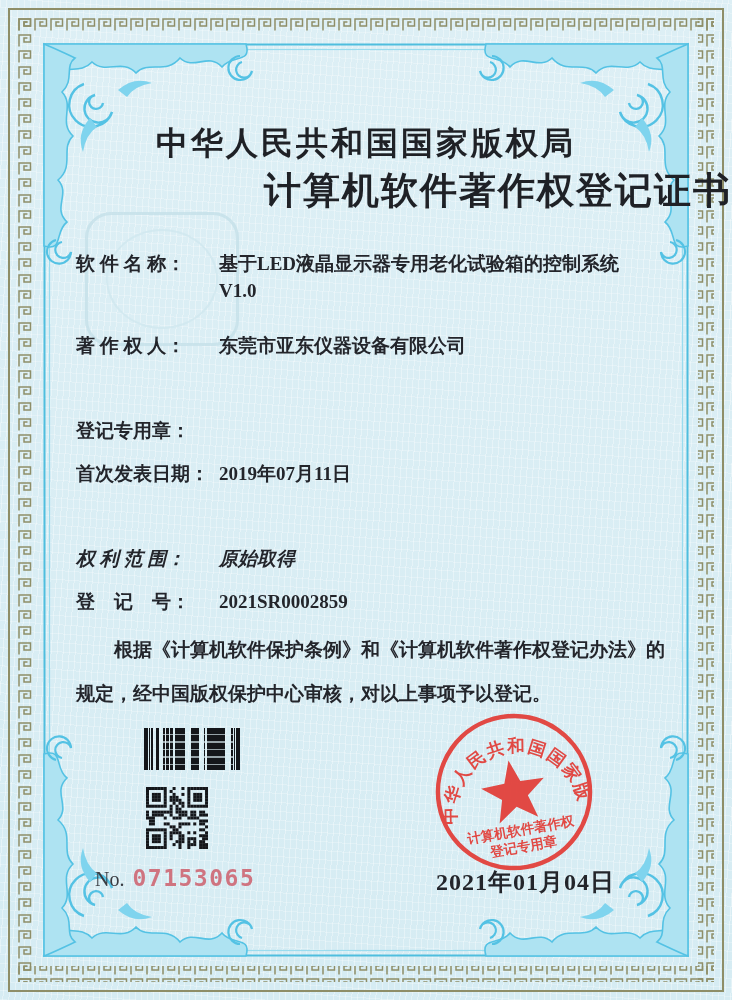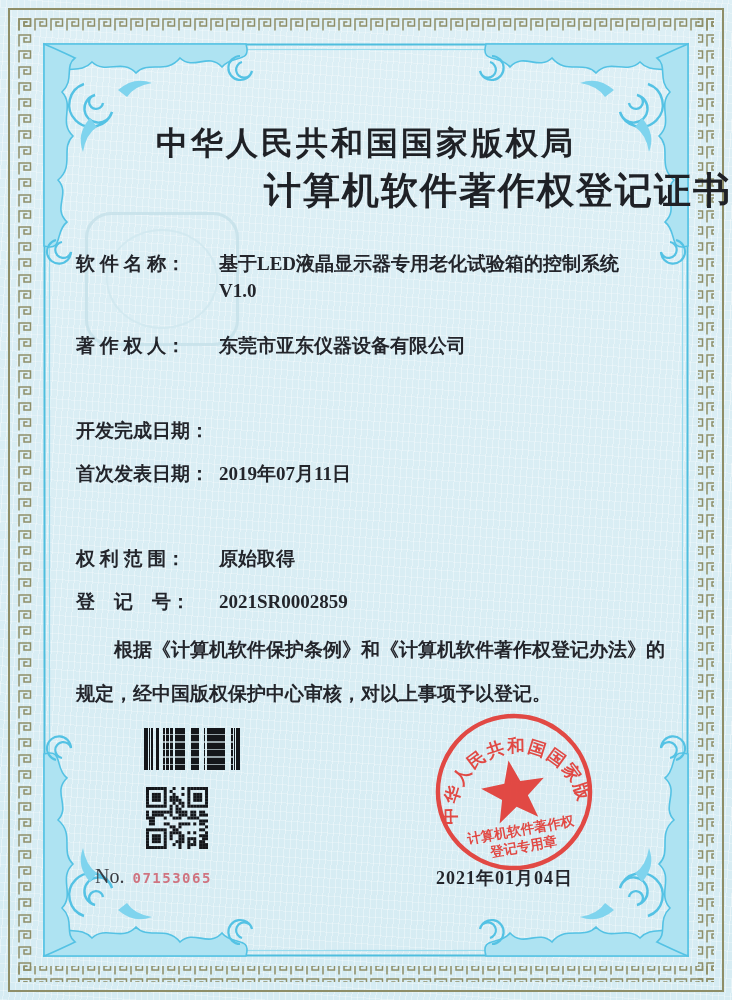--- a/index.html
+++ b/index.html
@@ -19,37 +19,37 @@
   .cert-title{left:0;right:0;top:166px;text-align:right;font-size:37px;font-weight:bold;
     letter-spacing:2px;color:#1f2126;}
   .cert-no{top:221px;right:57px;font-size:16.5px;font-weight:bold;}
   .cert-no .lbl{margin-right:10px;}
   
   .field{position:absolute;left:76px;right:50px;display:flex;font-size:19px;font-weight:bold;line-height:27px;}
   .flabel{flex:0 0 143px;}
   .fvalue{flex:1;}
   .v2{display:block;}
   .f0{top:250px;} .f1{top:332px;} .f2{top:417px;} .f3{top:460px;}
-  .f4{top:502px;} .f5{top:545px;} .f6{top:588px;}
+  .f4{top:502px;} .f5{top:545px;font-style:italic;} .f6{top:588px;}
   
   .statement{left:76px;top:628px;width:596px;font-size:19px;font-weight:bold;
     line-height:44px;text-indent:38px;}
   
   .barcode{left:144px;top:728px;width:106px;height:42px;font-size:0;white-space:nowrap;overflow:hidden;}
   .barcode i{display:inline-block;height:42px;vertical-align:top;}
   .barcode i.b{background:#14161a;}
   .bc-rows{left:160px;top:728px;width:74px;height:42px;
     background:repeating-linear-gradient(180deg, rgba(220,238,244,0) 0 6px, rgba(220,238,244,.65) 6px 7.5px);}
   .qr{left:146px;top:787px;width:62px;height:62px;}
   
   .serial{left:95px;top:865px;font-size:20px;color:#3a3c42;}
-  .serial .num{font-family:"DejaVu Sans Mono",monospace;font-size:14px;font-weight:bold;
+  .serial .num{font-family:"DejaVu Sans Mono",monospace;font-size:23px;font-weight:bold;
     color:#cf7480;letter-spacing:1.5px;margin-left:8px;}
   
-  .issue-date{left:436px;top:866px;font-size:18px;font-weight:bold;letter-spacing:1px;z-index:2;}
+  .issue-date{left:436px;top:866px;font-size:24px;font-weight:bold;letter-spacing:1px;z-index:2;}
   .seal{left:433px;top:711px;width:162px;height:162px;z-index:3;transform:rotate(-10deg);opacity:.93;}
   .seal text{font-weight:bold;}
   
   .watermark{left:85px;top:212px;width:148px;height:128px;border:3px solid rgba(196,224,233,.8);
     border-radius:26px;z-index:0;}
   .watermark:before{content:"";position:absolute;left:18px;top:14px;right:18px;bottom:14px;
     border:2px solid rgba(208,231,239,.8);border-radius:50%;}
   .content{position:absolute;inset:0;z-index:1;}
 </style>
 </head>
@@ -94,21 +94,21 @@
 
     <div class="field f0">
       <span class="flabel">软 件 名 称：</span>
       <span class="fvalue"><span>基于LED液晶显示器专用老化试验箱的控制系统</span><span class="v2">V1.0</span></span>
     </div>
     <div class="field f1">
       <span class="flabel">著 作 权 人：</span>
       <span class="fvalue">东莞市亚东仪器设备有限公司</span>
     </div>
     <div class="field f2">
-      <span class="flabel">开发完成日期：</span>
+      <span class="flabel">登记专用章：</span>
     </div>
     <div class="field f3">
       <span class="flabel">首次发表日期：</span>
       <span class="fvalue">2019年07月11日</span>
     </div>
     <div class="field f5">
       <span class="flabel">权 利 范 围：</span>
       <span class="fvalue">原始取得</span>
     </div>
     <div class="field f6">

